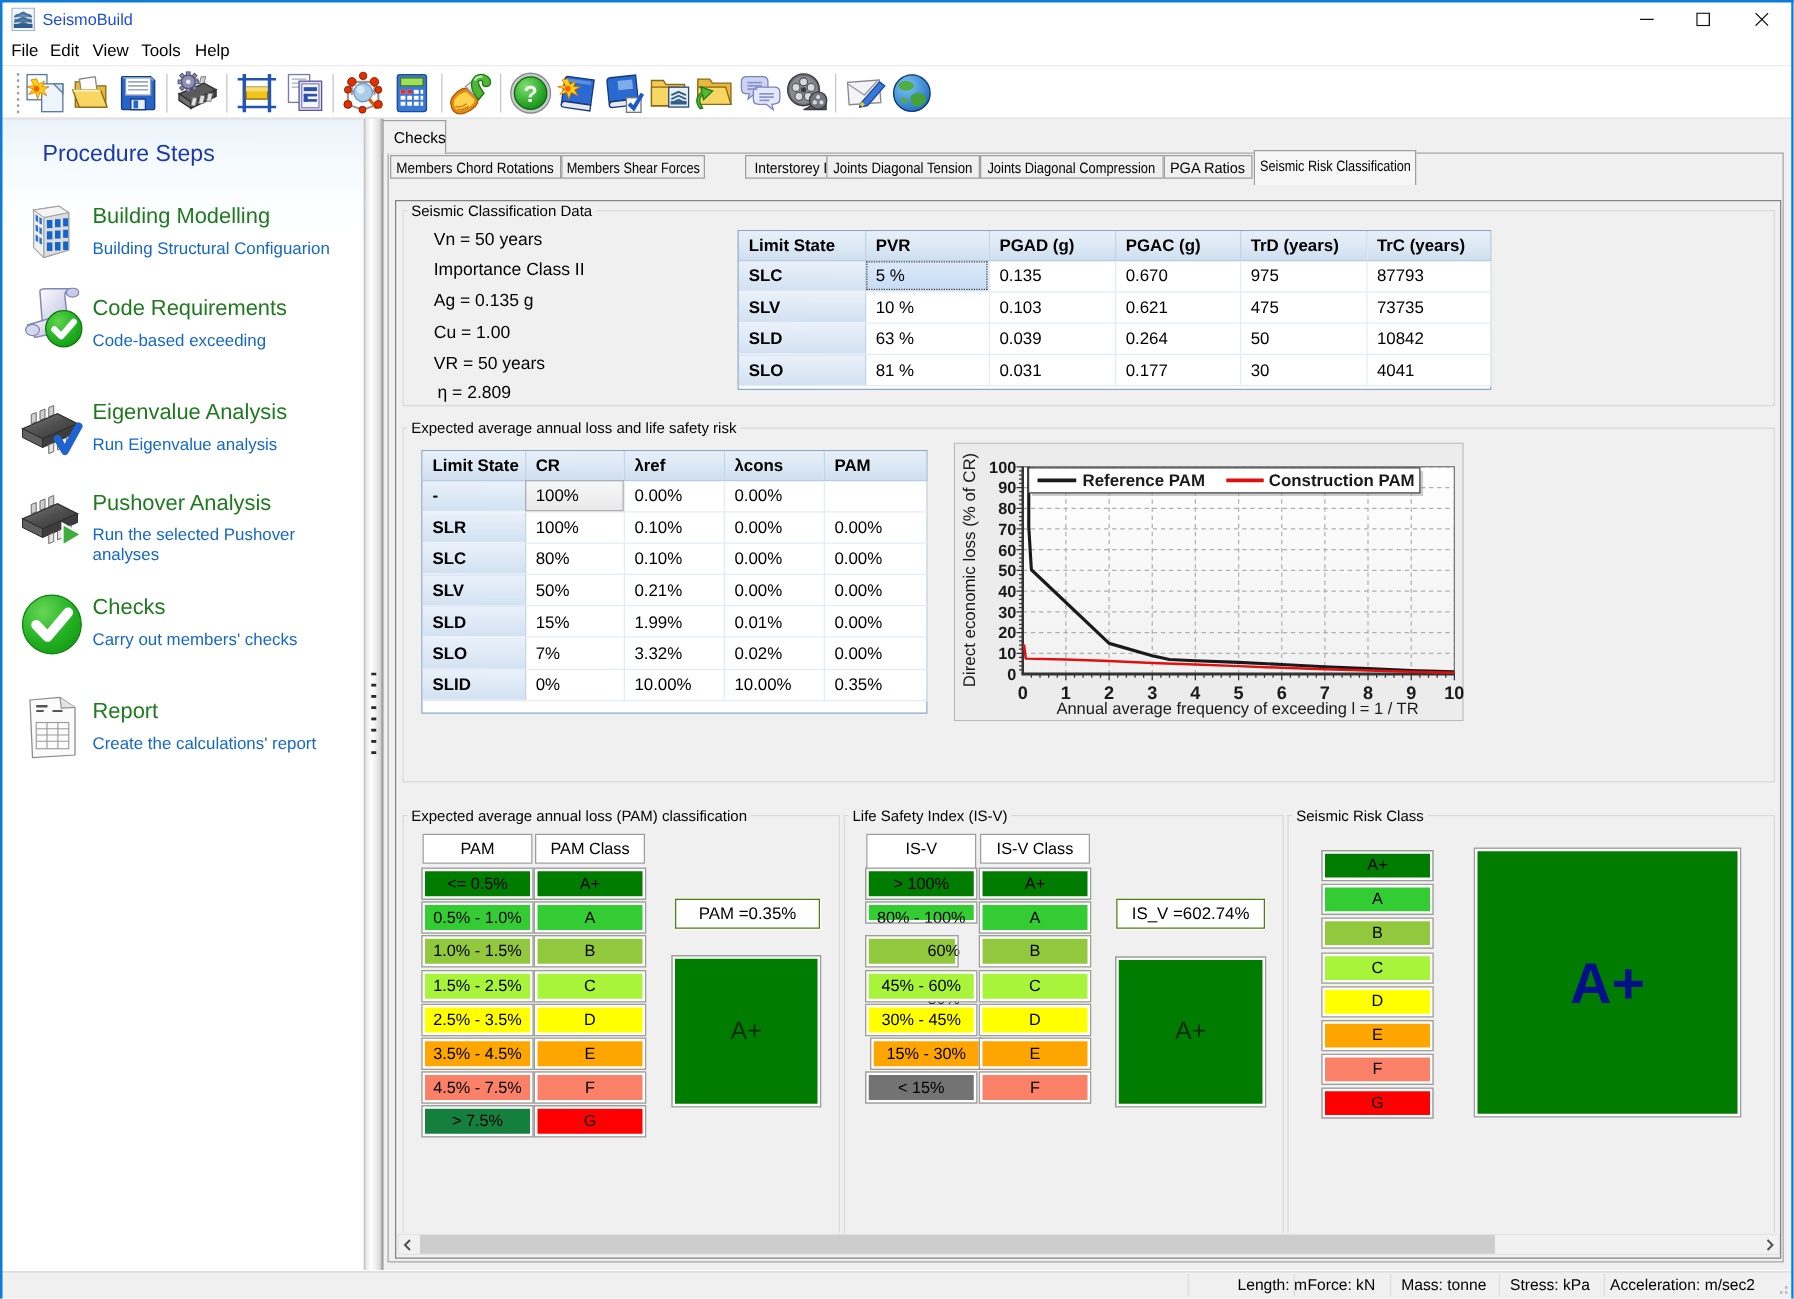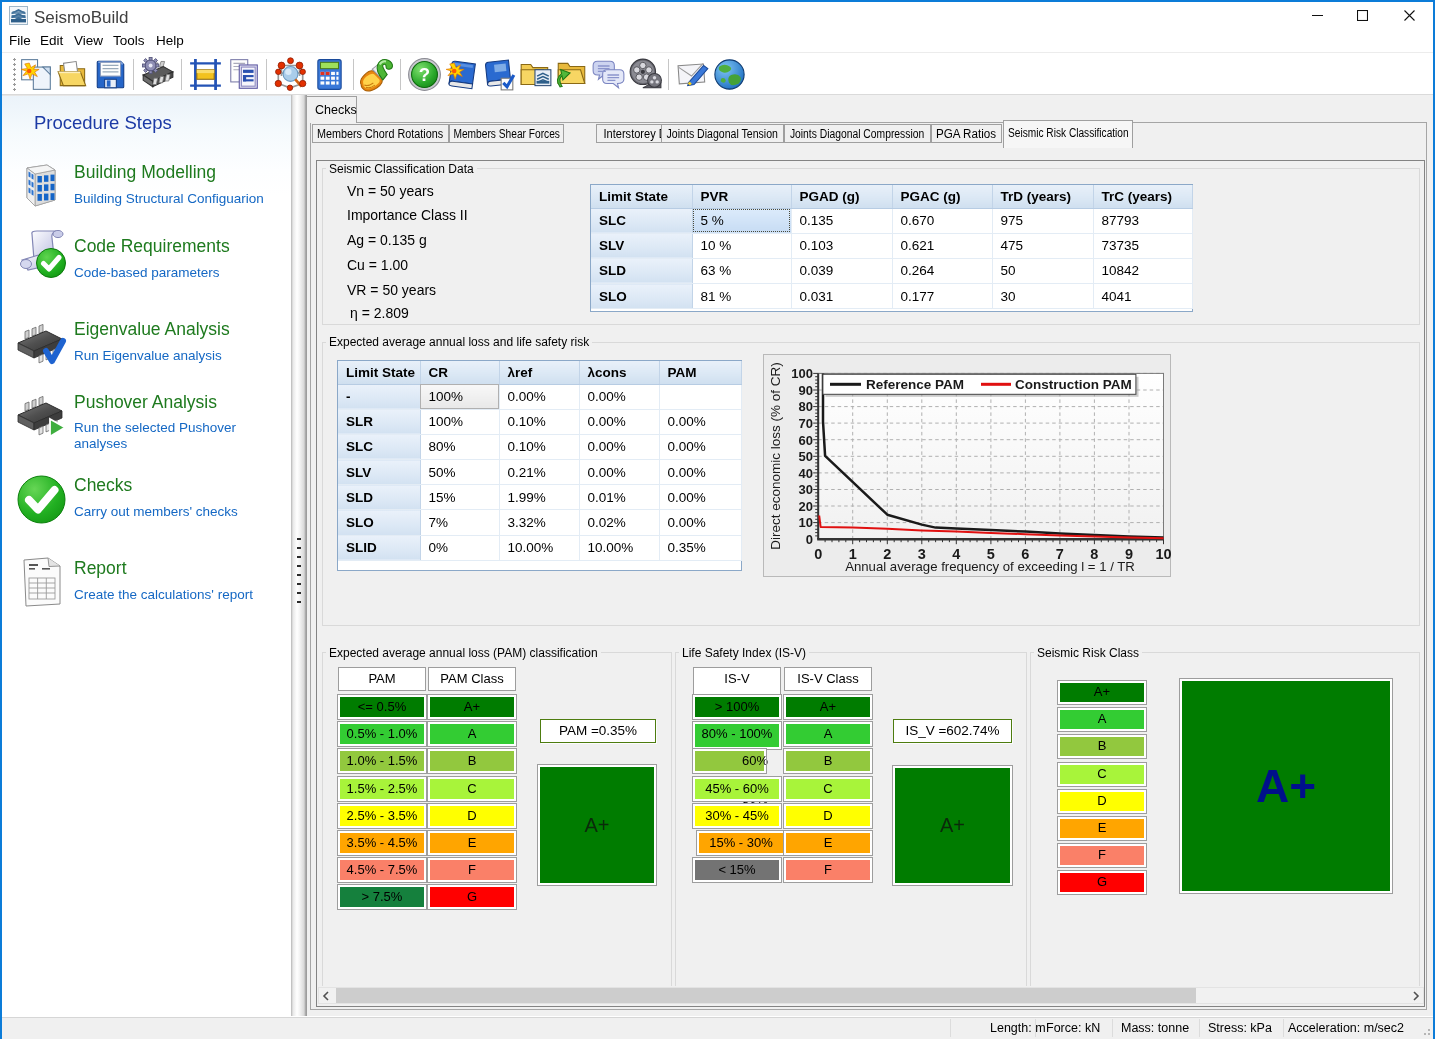--- a/index.html
+++ b/index.html
@@ -1,20 +1,20 @@
 <!DOCTYPE html>
 <html><head>
 <meta charset="utf-8">
 <style>
   * { margin:0; padding:0; box-sizing:border-box; }
   html,body { width:1435px; height:1039px; overflow:hidden; }
   body { font-family:"Liberation Sans", sans-serif; position:relative; background:#ffffff; }
   .abs { position:absolute; }
   #winborder { position:absolute; left:0; top:0; width:1435px; height:1039px; border-left:2px solid #0c7cd8; border-right:2px solid #0c7cd8; border-top:2px solid #0c7cd8; z-index:50; pointer-events:none; }
-  #title-text { position:absolute; left:34px; top:8px; font-size:17px; color:#404040; }
+  #title-text { position:absolute; left:34px; top:8px; font-size:13px; color:#1d4ed8; }
   .menu-item { position:absolute; top:33px; font-size:13.5px; color:#000; }
   #toolbar { position:absolute; left:0; top:52px; width:1435px; height:43px; background:#fff; border-top:1px solid #ececec; border-bottom:1px solid #dadada; }
   .tsep { position:absolute; top:59px; width:1px; height:31px; background:#c6c6c6; z-index:5; }
   .ticon { position:absolute; top:57px; width:35px; height:35px; z-index:5; }
   #grip { position:absolute; left:13px; top:57px; width:3px; height:34px;
     background-image:radial-gradient(circle, #9a9a9a 1px, transparent 1.2px); background-size:3px 5px; }
   
   #leftpanel { position:absolute; left:2px; top:95px; width:289px; height:921px;
      background:linear-gradient(180deg,#ebf3fa 0px,#f5fafd 35px,#fdfeff 75px,#ffffff 100px);
      border-top:1px solid #e6e6e6; }
@@ -354,21 +354,21 @@
     </radialGradient>
   </defs>
   <path d="M14 4 Q13 1 19 1 L38 1 Q33 3 34 8 L36 26 L16 30 Z" fill="url(#scrl)" stroke="#8286b5" stroke-width="1.2"></path>
   <ellipse cx="40" cy="4" rx="5" ry="3.6" fill="#c9cce8" stroke="#8286b5"></ellipse>
   <path d="M4 30 L24 24 Q30 24 32 29 Q33 34 28 36 L10 40 Z" fill="url(#scrl)" stroke="#8286b5" stroke-width="1.2"></path>
   <ellipse cx="8" cy="34" rx="5.5" ry="4.5" fill="#d5d8ef" stroke="#8286b5"></ellipse>
   <circle cx="33" cy="33" r="14.5" fill="url(#grn)" stroke="#0c7a0c" stroke-width="1"></circle>
   <path d="M25.5 33.5 L31 39 L41 27.5" fill="none" stroke="#ffffff" stroke-width="5" stroke-linecap="round" stroke-linejoin="round"></path>
 </svg>
 <div class="lp-h" style="left:74px;top:236px;">Code Requirements</div>
-<div class="lp-s" style="left:74px;top:265px;">Code-based parameters</div>
+<div class="lp-s" style="left:74px;top:265px;">Code-based exceeding</div>
 
 <svg class="abs" style="left:15px;top:322px;" width="52" height="45" viewBox="0 0 52 45">
   <defs>
       <linearGradient id="chip" x1="0" y1="0" x2="1" y2="1">
     <stop offset="0" stop-color="#7d7d7d"></stop>
         <stop offset="0.5" stop-color="#4f4f4f"></stop>
         <stop offset="1" stop-color="#333333"></stop>
   </linearGradient>
     </defs>
   <g fill="#cfcfcf" stroke="#6a6a6a" stroke-width="0.8">
@@ -678,21 +678,21 @@
 <div class="clscell" style="left:338px;top:831px;width:88px;height:24px;line-height:19px;background:#ffa500;">3.5% - 4.5%</div>
 <div class="clscell" style="left:428px;top:831px;width:88px;height:24px;line-height:19px;background:#ffa500;">E</div>
 <div class="clscell" style="left:338px;top:858px;width:88px;height:24px;line-height:19px;background:#fa8068;">4.5% - 7.5%</div>
 <div class="clscell" style="left:428px;top:858px;width:88px;height:24px;line-height:19px;background:#fa8068;">F</div>
 <div class="clscell" style="left:338px;top:885px;width:88px;height:24px;line-height:19px;background:#15803d;">&gt; 7.5%</div>
 <div class="clscell" style="left:428px;top:885px;width:88px;height:24px;line-height:19px;background:#ff0000;">G</div>
 <div class="clshead" style="left:693px;top:667px;width:88px;height:41px;line-height:22px;">IS-V</div>
 <div class="clshead" style="left:784px;top:667px;width:88px;height:24px;line-height:22px;">IS-V Class</div>
 <div class="clscell" style="left:693px;top:695px;width:88px;height:24px;line-height:19px;background:#007c00;">&gt; 100%</div>
 <div class="clscell" style="left:784px;top:695px;width:88px;height:24px;line-height:19px;background:#007c00;">A+</div>
-<div class="clscell" style="left:693px;top:722px;width:88px;height:27px;line-height:19px;background:#33cc33;">80% - 100%</div>
+<div class="clscell" style="left:693px;top:722px;width:88px;height:16px;line-height:19px;background:#33cc33;">80% - 100%</div>
 <div class="clscell" style="left:784px;top:722px;width:88px;height:24px;line-height:19px;background:#33cc33;">A</div>
 <div class="clscell" style="left:693px;top:749px;width:73px;height:24px;line-height:19px;background:#92c83e;padding-left:47px;">60% - 80%</div>
 <div class="clscell" style="left:784px;top:749px;width:88px;height:24px;line-height:19px;background:#92c83e;">B</div>
 <div class="clscell" style="left:693px;top:777px;width:88px;height:24px;line-height:19px;background:#a8f43a;">45% - 60%</div>
 <div class="clscell" style="left:784px;top:777px;width:88px;height:24px;line-height:19px;background:#a8f43a;">C</div>
 <div class="clscell" style="left:693px;top:804px;width:88px;height:24px;line-height:19px;background:#ffff00;">30% - 45%</div>
 <div class="clscell" style="left:784px;top:804px;width:88px;height:24px;line-height:19px;background:#ffff00;">D</div>
 <div class="clscell" style="left:697px;top:831px;width:88px;height:24px;line-height:19px;background:#ffa500;">15% - 30%</div>
 <div class="clscell" style="left:784px;top:831px;width:88px;height:24px;line-height:19px;background:#ffa500;">E</div>
 <div class="clscell" style="left:693px;top:858px;width:88px;height:24px;line-height:19px;background:#737373;">&lt; 15%</div>

